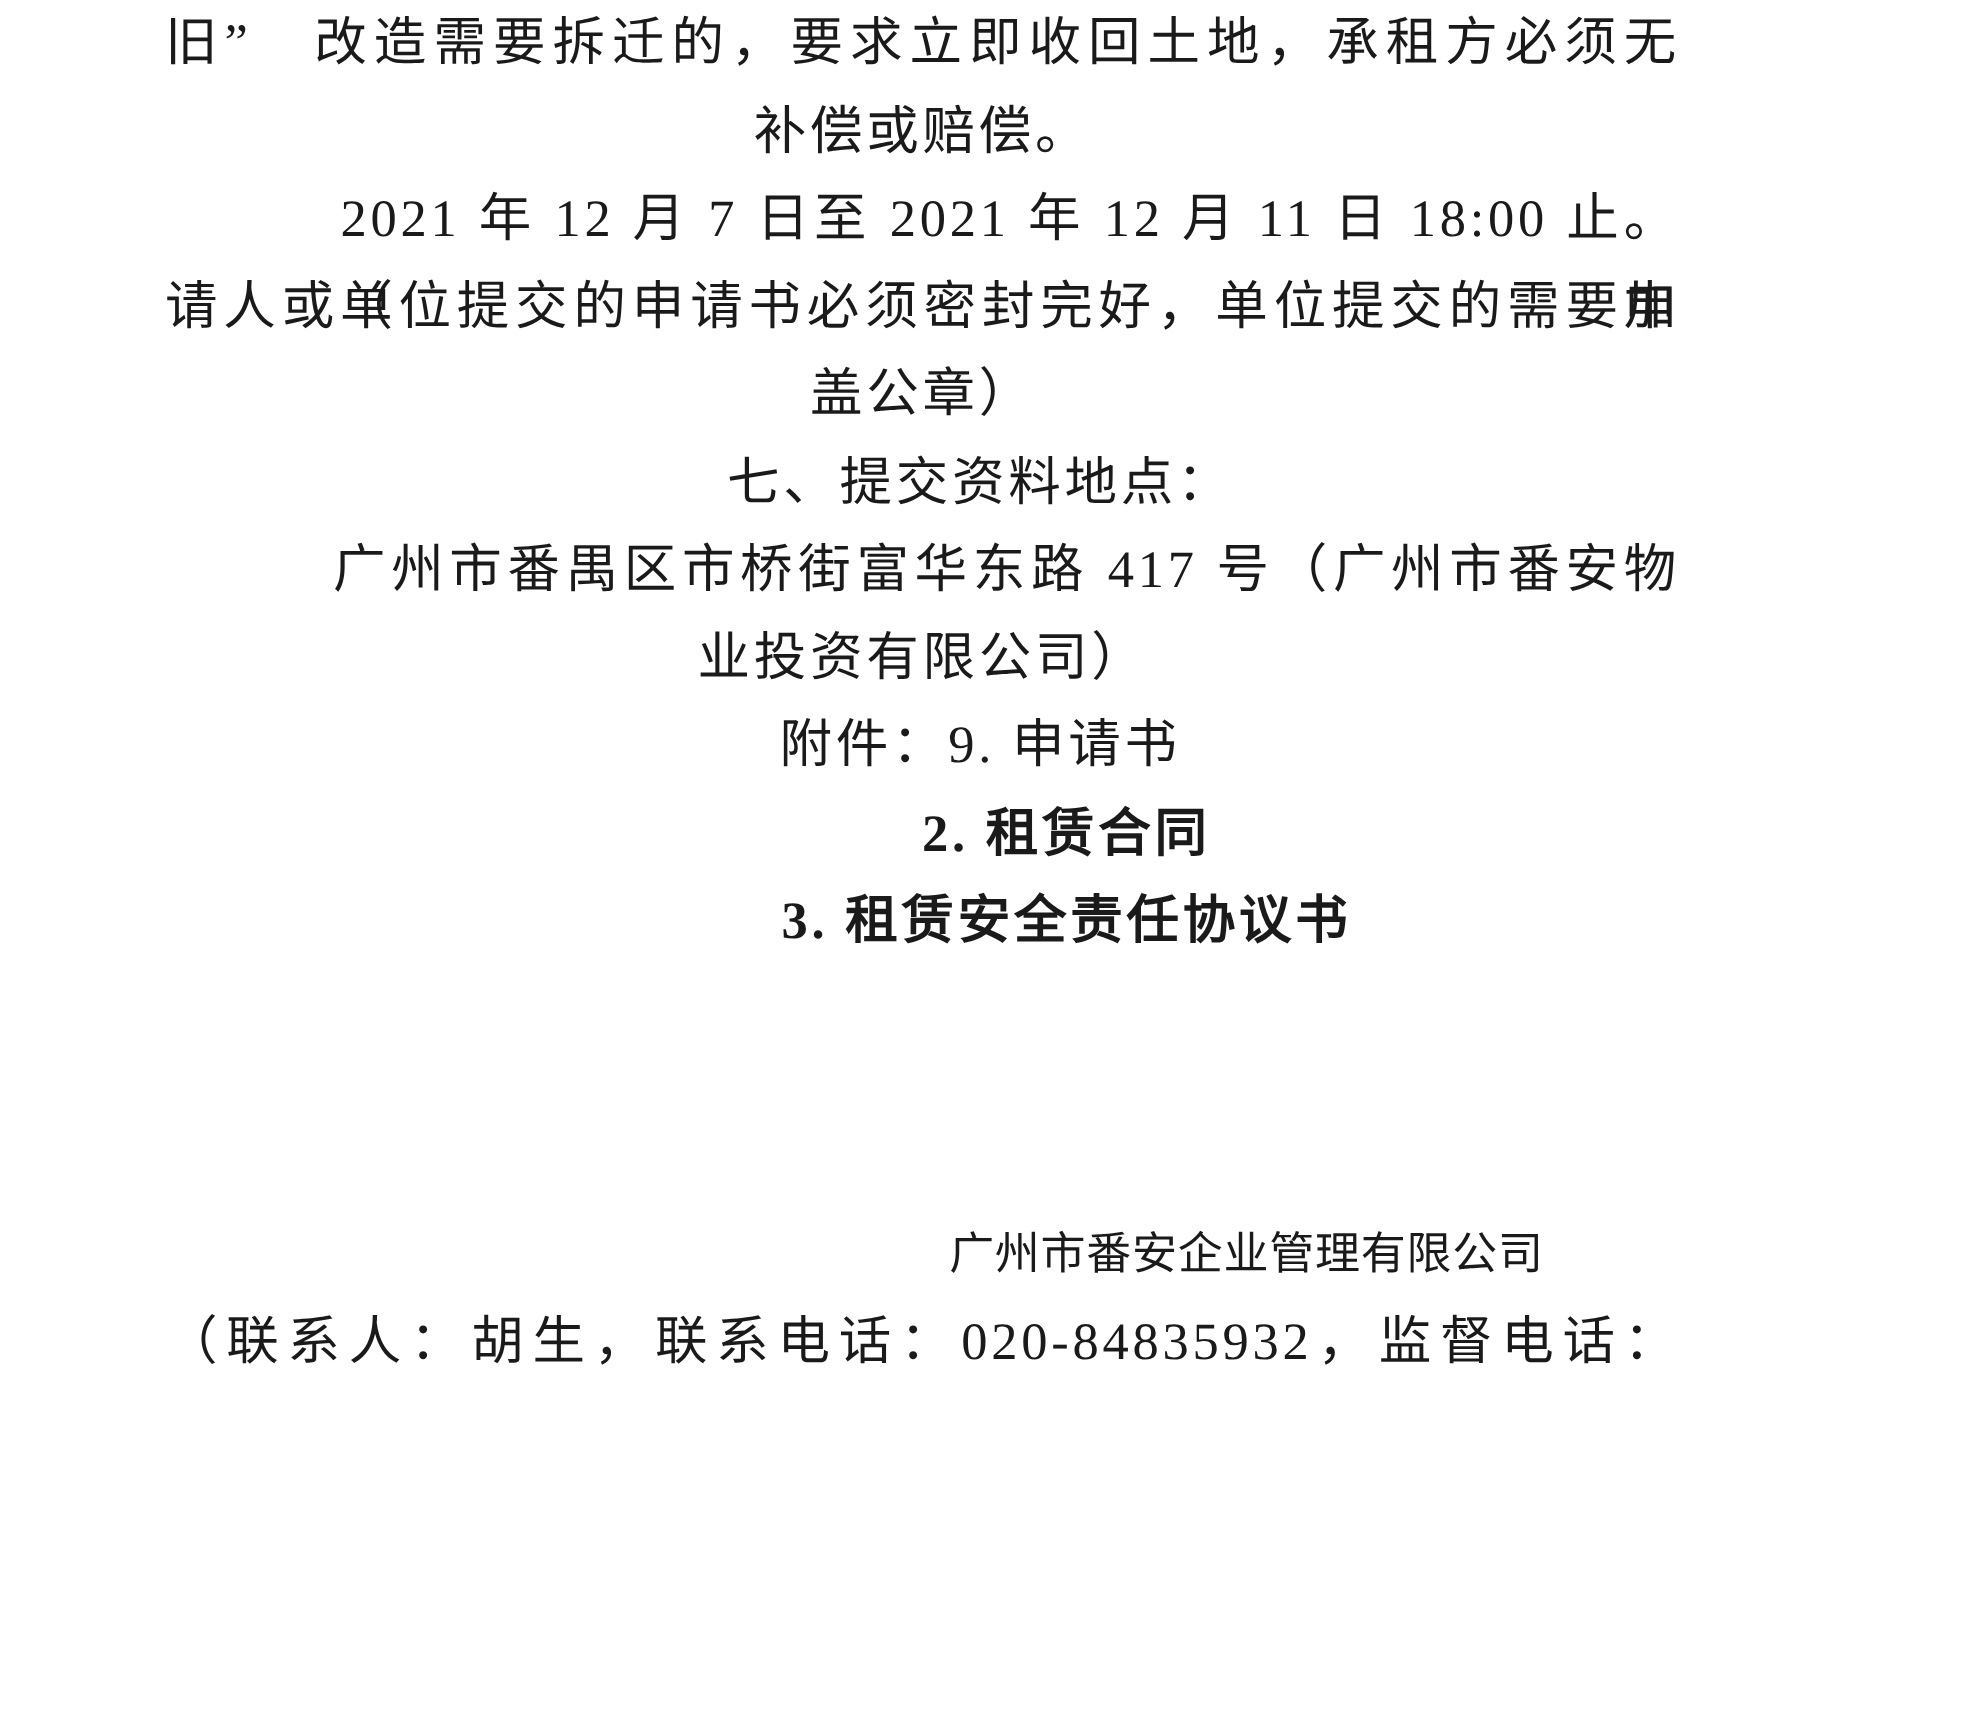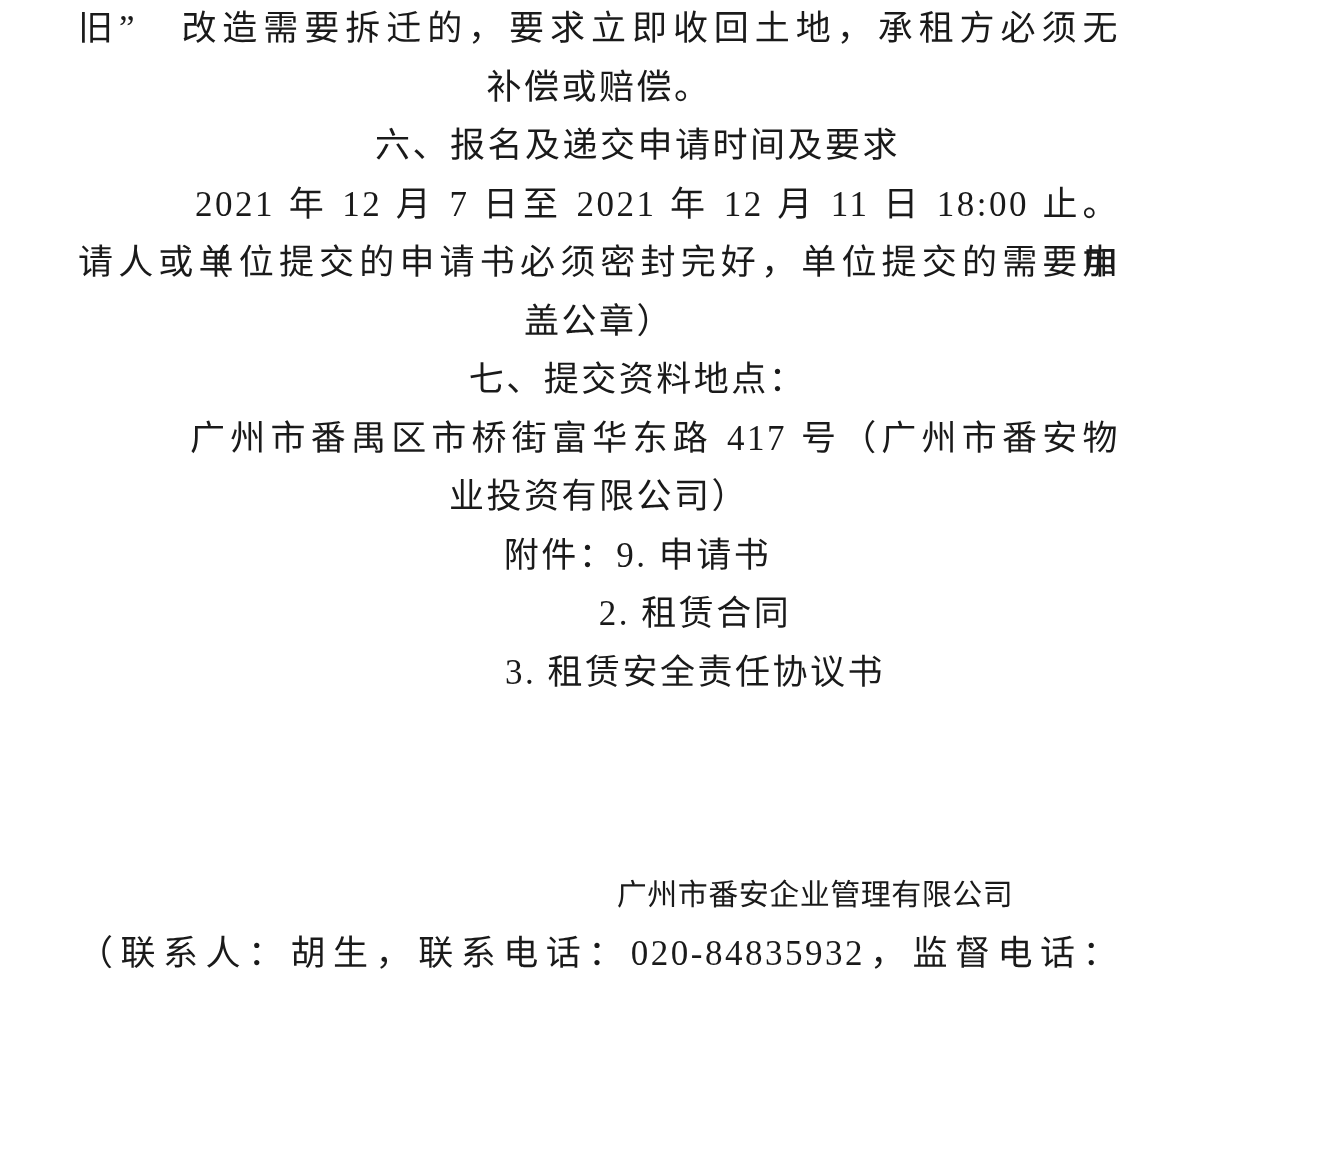--- a/index.html
+++ b/index.html
@@ -13,21 +13,21 @@
     overflow: hidden;
     font-family: "Liberation Serif", "DejaVu Serif", serif;
     color: #1a1a1a;
   }
   .doc-page {
     position: relative;
     width: 1324px;
     height: 874px;
     background: #ffffff;
     box-sizing: border-box;
-    padding-left: 78px;
+    padding-left: 110px;
     padding-right: 204px; 
     padding-top: 0;
   }
   .line {
     display: block;
     font-size: 35px;
     line-height: 58.5px;
     height: 58.5px;
     letter-spacing: 2.5px;
     white-space: nowrap;
@@ -36,41 +36,40 @@
   
   .just {
     white-space: normal;
     text-align: justify;
     text-align-last: justify;
   }
   .ind77  { padding-left: 77px;  }
   .ind90  { padding-left: 90px;  }
   .ind112 { padding-left: 112px; }
   .ind117 { padding-left: 117px; }
-  .ind192 { padding-left: 192px; }
+  .ind192 { padding-left: 192px; font-weight: bold; }
   .ind432 { padding-left: 432px; }
   .ind549 { padding-left: 549px; }
   .sig {
     font-size: 30px;
     letter-spacing: 0.5px;
   }
   .spacer {
     height: 164px;
   }
 </style>
 </head>
 <body>
 
 <div class="doc-page">
 
   <div class="line just">旧”　改造需要拆迁的，要求立即收回土地，承租方必须无</div>
   <div class="line">补偿或赔偿。</div>
 
 
-  <div class="line ind77">六、报名及递交申请时间及要求</div>
 
   <div class="line just ind117">2021 年 12 月 7 日至 2021 年 12 月 11 日 18:00 止。（申</div>
   <div class="line just">请人或单位提交的申请书必须密封完好，单位提交的需要加</div>
   <div class="line">盖公章）</div>
 
   <div class="line ind77">七、提交资料地点：</div>
 
   <div class="line just ind112">广州市番禺区市桥街富华东路 417 号（广州市番安物</div>
   <div class="line">业投资有限公司）</div>
 

